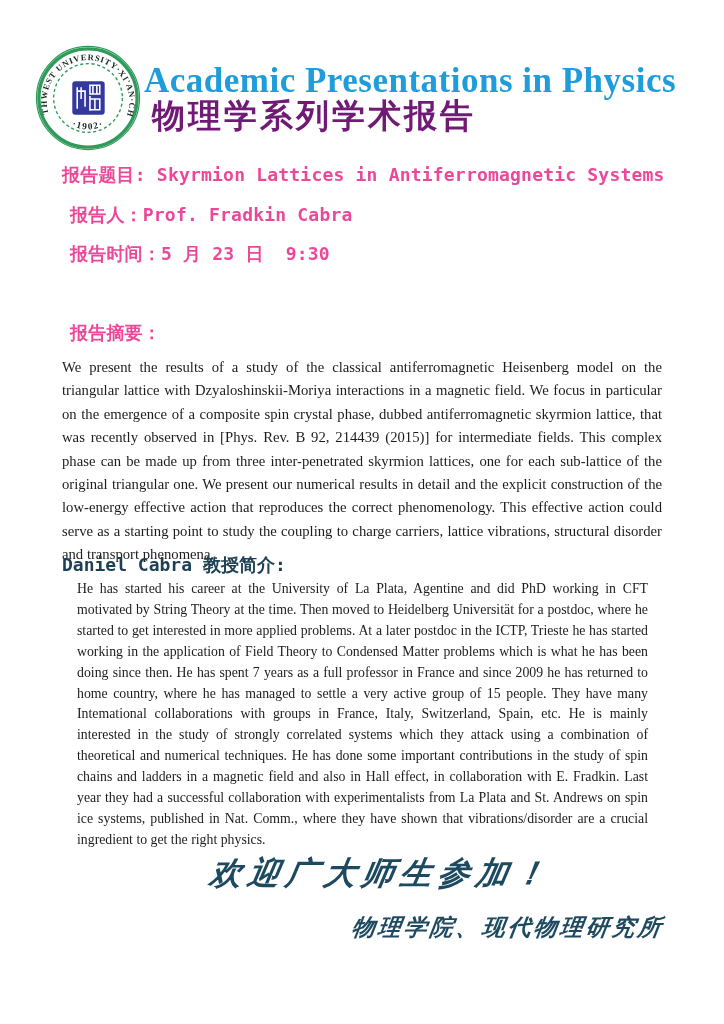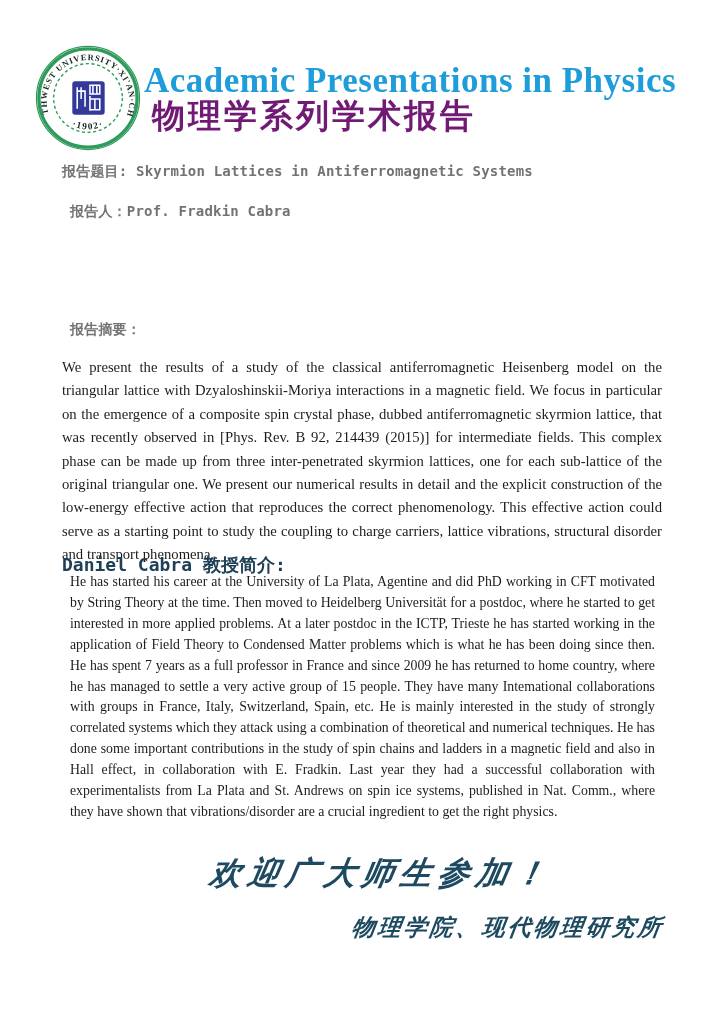--- a/index.html
+++ b/index.html
@@ -19,42 +19,42 @@
   .title-cn{
     position:absolute;left:152px;top:94px;
     font-family:"Liberation Sans","DejaVu Sans",sans-serif;font-weight:bold;
     font-size:33px;color:#701a75;white-space:nowrap;letter-spacing:3px;
   }
 
   
   .info-line{
     position:absolute;left:62px;white-space:pre;
     font-family:"DejaVu Sans Mono","Liberation Mono",monospace;
-    font-weight:bold;font-size:14px;color:#737373;letter-spacing:0.2px;
+    font-weight:bold;font-size:18px;color:#ec4899;letter-spacing:0.2px;
   }
   .info-indent{left:70px;}
   .l1{top:163px;} .l2{top:203px;} .l3{top:242px;} .l4{top:282px;} .l5{top:321px;}
 
   
   .abstract{
     position:absolute;left:62px;top:348px;width:600px;
     font-size:14.7px;line-height:23.4px;text-align:justify;color:#1c1c1c;margin-top:8px;
   }
 
   
   .bio-heading{
     position:absolute;left:62px;top:532px;
     font-family:"DejaVu Sans Mono","Liberation Mono",monospace;
     font-weight:bold;font-size:18px;color:#1e4055;white-space:nowrap;margin-top:21px;
   }
   .bio{
     position:absolute;left:62px;top:564px;width:601px;
     font-size:13.8px;line-height:20.9px;text-align:justify;color:#1c1c1c;
   }
-  .bio p{margin:8px;}
+  .bio p{margin:15px;}
 
   
   .welcome{
     position:absolute;left:210px;top:852px;
     font-family:"Liberation Serif","DejaVu Serif",serif;
     font-weight:bold;font-style:italic;font-size:32px;letter-spacing:6px;
     color:#1d4a61;transform:skewX(-10deg);white-space:nowrap;
   }
   .signature{
     position:absolute;right:60px;top:912px;
@@ -97,20 +97,21 @@
         <path d="M 62,56 v 11"></path>
       </g>
     </g>
   </svg>
 
   <div class="title-en">Academic Presentations in Physics</div>
   <div class="title-cn">物理学系列学术报告</div>
 
   <div class="info-line l1">报告题目: Skyrmion Lattices in Antiferromagnetic Systems</div>
   <div class="info-line info-indent l2">报告人：Prof. Fradkin Cabra</div>
+  <div class="info-line info-indent l3">报告时间：5 月 23 日  9:30</div>
   <div class="info-line info-indent l5">报告摘要：</div>
 
   <div class="abstract">We present the results of a study of the classical antiferromagnetic Heisenberg model on the triangular lattice with Dzyaloshinskii-Moriya interactions in a magnetic field. We focus in particular on the emergence of a composite spin crystal phase, dubbed antiferromagnetic skyrmion lattice, that was recently observed in [Phys. Rev. B 92, 214439 (2015)] for intermediate fields. This complex phase can be made up from three inter-penetrated skyrmion lattices, one for each sub-lattice of the original triangular one. We present our numerical results in detail and the explicit construction of the low-energy effective action that reproduces the correct phenomenology. This effective action could serve as a starting point to study the coupling to charge carriers, lattice vibrations, structural disorder and transport phenomena..</div>
 
   <div class="bio-heading">Daniel Cabra 教授简介:</div>
   <div class="bio">
     <p>He has started his career at the University of La Plata, Agentine and did PhD working in CFT motivated by String Theory at the time. Then moved to Heidelberg Universität for a postdoc, where he started to get interested in more applied problems. At a later postdoc in the ICTP, Trieste he has started working in the application of Field Theory to Condensed Matter problems which is what he has been doing since then. He has spent 7 years as a full professor in France and since 2009 he has returned to home country, where he has managed to settle a very active group of 15 people. They have many Intemational collaborations with groups in France, Italy, Switzerland, Spain, etc. He is mainly interested in the study of strongly correlated systems which they attack using a combination of theoretical and numerical techniques. He has done some important contributions in the study of spin chains and ladders in a magnetic field and also in Hall effect, in collaboration with E. Fradkin. Last year they had a successful collaboration with experimentalists from La Plata and St. Andrews on spin ice systems, published in Nat. Comm., where they have shown that vibrations/disorder are a crucial ingredient to get the right physics.</p>
   </div>
 
   <div class="welcome">欢迎广大师生参加！</div>

